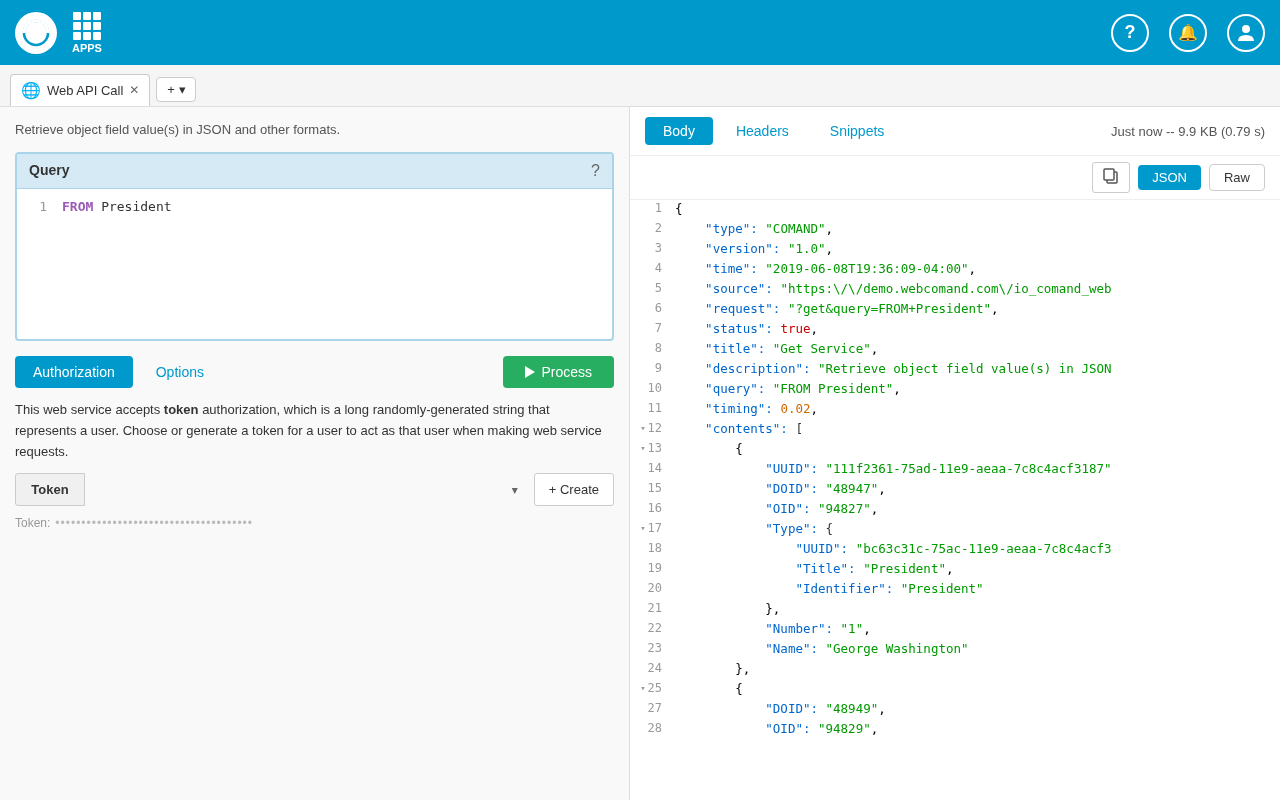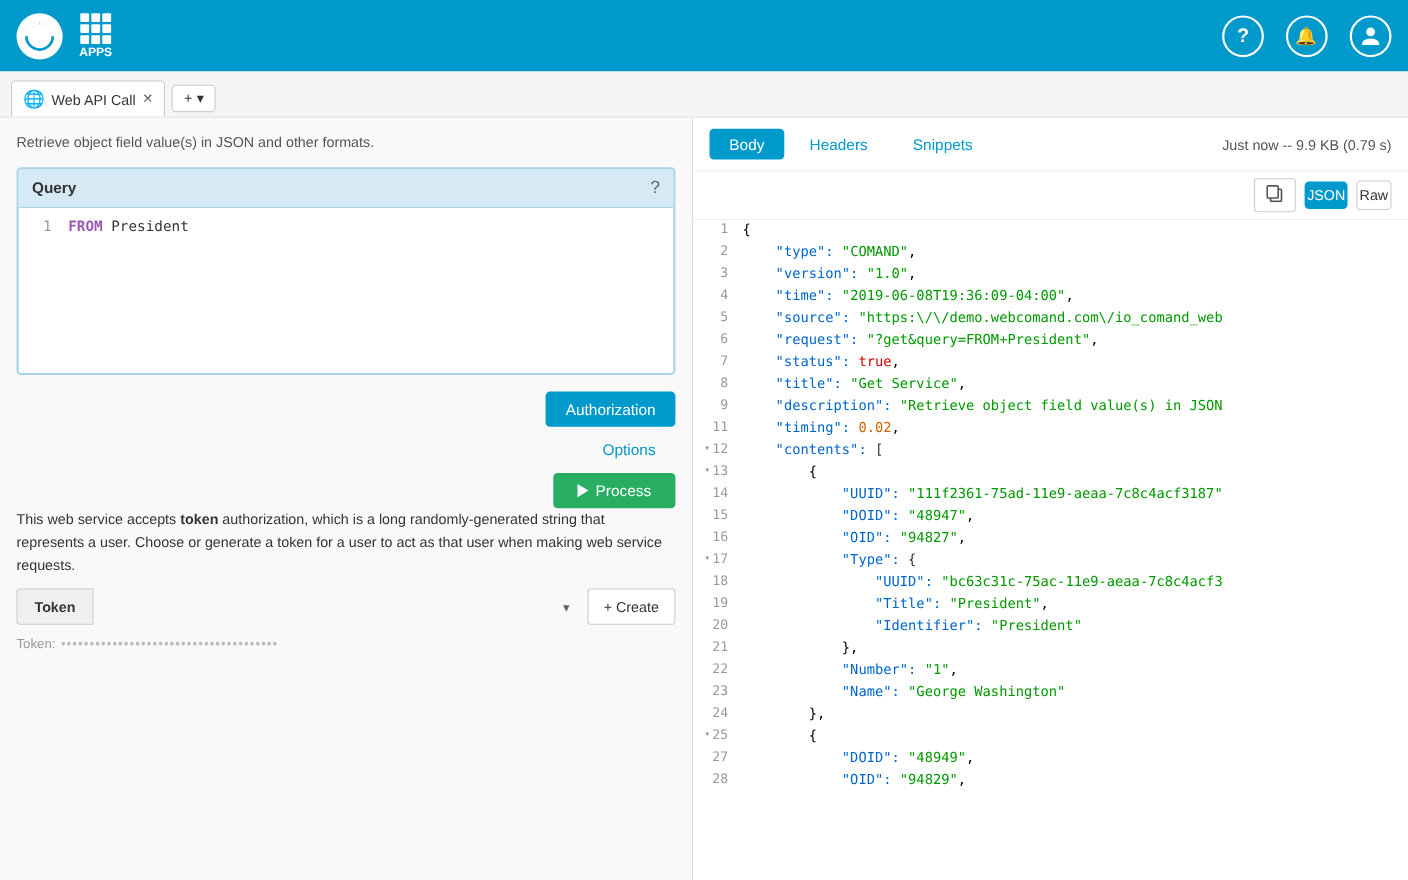--- a/index.html
+++ b/index.html
@@ -92,21 +92,21 @@
     }
     .query-header-title { font-weight: bold; font-size: 14px; color: #333; }
     .query-help { color: #666; font-size: 16px; cursor: pointer; }
     .query-editor { padding: 10px; min-height: 150px; font-family: monospace; font-size: 13px; }
     .query-line { display: flex; gap: 15px; }
     .line-num { color: #999; min-width: 20px; text-align: right; }
     .kw-from { color: #9b59b6; font-weight: bold; }
     .kw-value { color: #333; }
 
     
-    .auth-tabs { display: flex; align-items: flex-end; gap: 5px; margin-bottom: 0; flex-direction: column; }
+    .auth-tabs { display: flex; align-items: flex-start; gap: 5px; margin-bottom: 12px; }
     .auth-tab-btn {
       padding: 8px 18px; border-radius: 4px; cursor: pointer; font-size: 14px; border: none;
     }
     .auth-tab-active { background: #0099cc; color: white; }
     .auth-tab-inactive { background: transparent; color: #0099cc; border: none; }
     .process-btn {
       margin-left: auto; background: #27ae60; color: white; border: none;
       padding: 8px 22px; border-radius: 4px; cursor: pointer; font-size: 14px;
       display: flex; align-items: center; gap: 6px;
     }
@@ -165,21 +165,21 @@
     .response-toolbar {
       padding: 6px 15px;
       display: flex; align-items: center; justify-content: flex-end; gap: 8px;
       border-bottom: 1px solid #eee;
     }
     .copy-btn {
       background: white; border: 1px solid #ccc; padding: 5px 10px;
       border-radius: 3px; cursor: pointer; font-size: 13px;
     }
     .format-btn {
-      padding: 5px 2px; border-radius: 4px; cursor: pointer; font-size: 13px; border: none;
+      padding: 5px 14px; border-radius: 4px; cursor: pointer; font-size: 13px; border: none;
     }
     .format-active { background: #0099cc; color: white; }
     .format-inactive { background: white; border: 1px solid #ccc; color: #333; }
 
     
     .json-viewer {
       flex: 1;
       overflow-y: auto;
       overflow-x: hidden;
       font-family: monospace;
@@ -387,20 +387,26 @@
           <div class="json-content">    <span class="jk">"title": </span><span class="js">"Get Service"</span>,</div>
         </div>
         <div class="json-line">
           <div class="json-gutter">
             <span>9</span>
           </div>
           <div class="json-content">    <span class="jk">"description": </span><span class="js">"Retrieve object field value(s) in JSON</span></div>
         </div>
         <div class="json-line">
           <div class="json-gutter">
+            <span>10</span>
+          </div>
+          <div class="json-content">    <span class="jk">"query": </span><span class="js">"FROM President"</span>,</div>
+        </div>
+        <div class="json-line">
+          <div class="json-gutter">
             <span>11</span>
           </div>
           <div class="json-content">    <span class="jk">"timing": </span><span class="jn">0.02</span>,</div>
         </div>
         <div class="json-line">
           <div class="json-gutter">
             <span class="fold-arrow">▾</span>
             <span>12</span>
           </div>
           <div class="json-content">    <span class="jk">"contents": </span><span class="jp">[</span></div>

